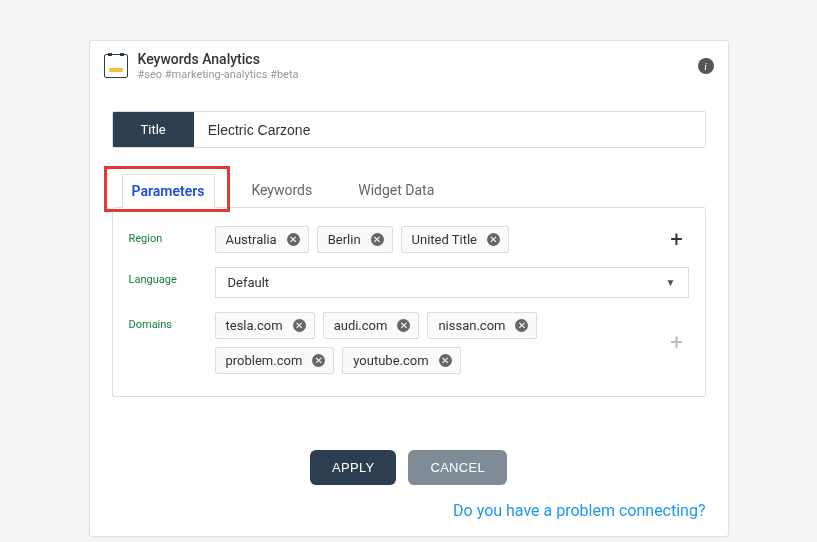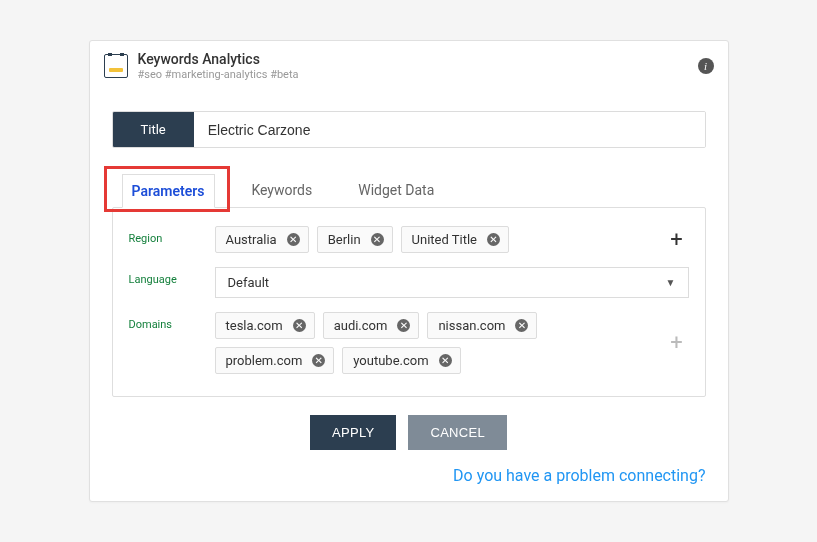--- a/index.html
+++ b/index.html
@@ -221,23 +221,24 @@
     .actions {
       display: flex;
       gap: 12px;
       justify-content: center;
       margin-top: 18px;
     }
     .btn {
       padding: 10px 22px;
       font-size: 13px;
       border: none;
-      border-radius: 0;
+      border-radius: 6px;
       cursor: pointer;
       letter-spacing: 0.3px;
+      margin-top: 35px;
     }
     .btn-primary { background: #2c3e50; color: #fff; }
     .btn-secondary { background: #7f8b97; color: #fff; }
     .footer-link {
       text-align: right;
       margin-top: 16px;
       font-size: 16px;
     }
     .footer-link a { color: #2196f3; text-decoration: none; cursor: pointer; }
   </style>

